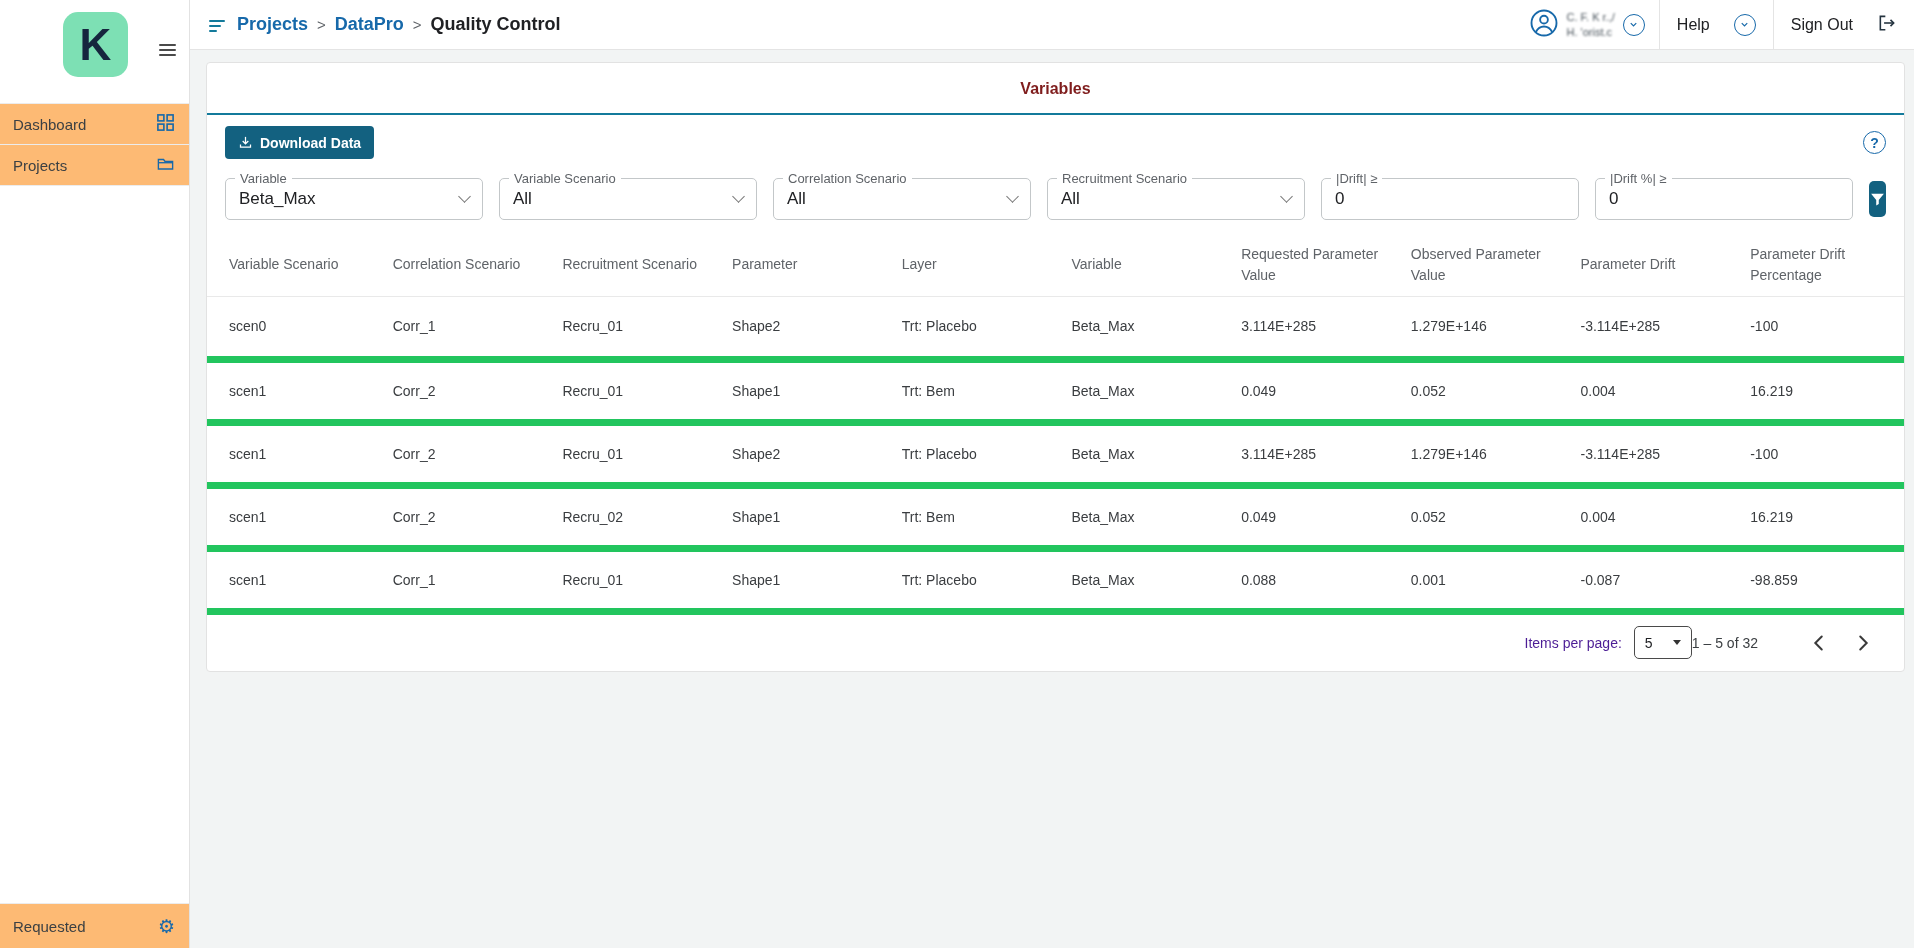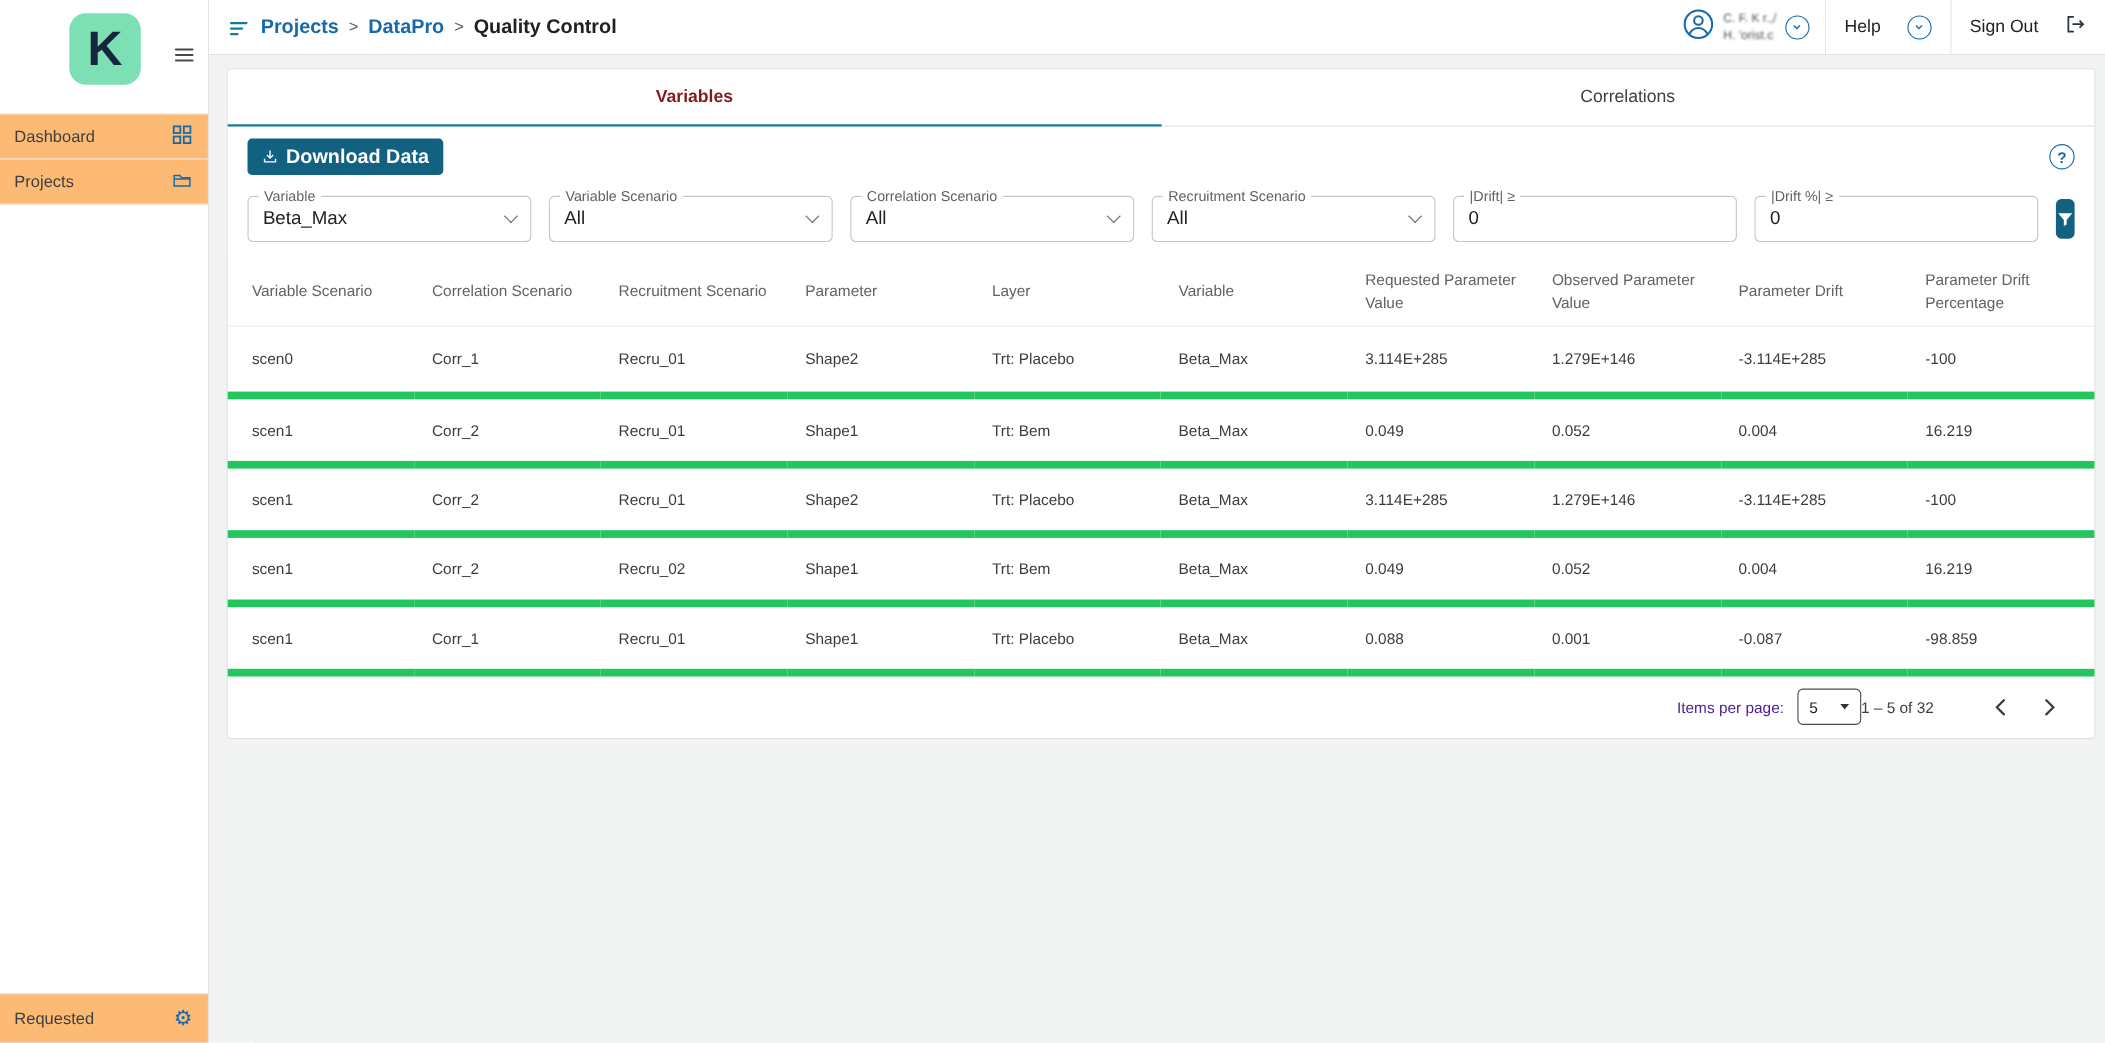--- a/index.html
+++ b/index.html
@@ -35,21 +35,21 @@
 
   
   .content{flex:1;background:#f2f4f4;padding:12px 9px 0 16px;overflow:hidden}
   .card{background:#fff;border:1px solid #e2e2e2;border-radius:4px;width:100%}
   .tabs{display:flex;height:52px;border-bottom:1px solid #e2e2e2}
   .tab{flex:1;display:flex;align-items:center;justify-content:center;font-size:16px;color:#3c4043;cursor:pointer;position:relative}
   .tab.active{color:#7f1d1d;font-weight:bold}
   .tab.active::after{content:"";position:absolute;left:0;right:0;bottom:-1px;height:2px;background:#137a9b}
 
   .toolbar{height:55px;display:flex;align-items:center;justify-content:space-between;padding:0 18px}
-  .btn-download{display:flex;align-items:center;gap:7px;background:#136180;color:#fff;border:none;border-radius:4px;height:33px;padding:16px 13px;font-size:18px;font-weight:bold;cursor:pointer;font-family:inherit}
+  .btn-download{display:flex;align-items:center;gap:7px;background:#136180;color:#fff;border:none;border-radius:4px;height:33px;padding:16px 13px;font-size:14px;font-weight:bold;cursor:pointer;font-family:inherit}
   .help-circle{width:23px;height:23px;border:1.5px solid #1769aa;border-radius:50%;color:#1769aa;display:flex;align-items:center;justify-content:center;font-size:14px;font-weight:bold;cursor:pointer}
 
   .filters{display:flex;align-items:center;gap:16px;padding:8px 18px 14px}
   .field{position:relative;height:42px;border:1px solid #c3c7c9;border-radius:5px;display:flex;align-items:center;padding:0 13px;flex:0 0 258px;background:#fff;cursor:pointer}
   .field-label{position:absolute;top:-8px;left:9px;background:#fff;padding:0 5px;font-size:13px;color:#5f6368;white-space:nowrap}
   .field-value{font-size:17px;color:#202124}
   .chev{display:inline-block;width:9px;height:9px;border-right:1.7px solid #757575;border-bottom:1.7px solid #757575;transform:rotate(45deg);margin-left:auto;margin-top:-5px}
   .field input{border:none;outline:none;font-size:17px;color:#202124;width:100%;font-family:inherit;background:transparent}
   .filter-btn{margin-left:auto;width:36px;height:36px;border-radius:5px;background:#136180;border:none;display:flex;align-items:center;justify-content:center;cursor:pointer}
 
@@ -168,21 +168,20 @@
           </span>
         </div>
       </div>
     </header>
 
     <div class="content">
       <div class="card">
 
         <div class="tabs">
           <div class="tab active">Variables</div>
-          <div class="tab">Correlations</div>
         </div>
 
         <div class="toolbar">
           <button class="btn-download">
             <span style="display:flex">
               <svg width="15" height="15" viewBox="0 0 24 24" fill="none" stroke="#ffffff" stroke-width="2">
                 <path d="M12 3v10"></path>
                   <path d="M7.5 9.5L12 14l4.5-4.5"></path>
                   <path d="M4 15v4.5h16V15"></path>
               </svg>

